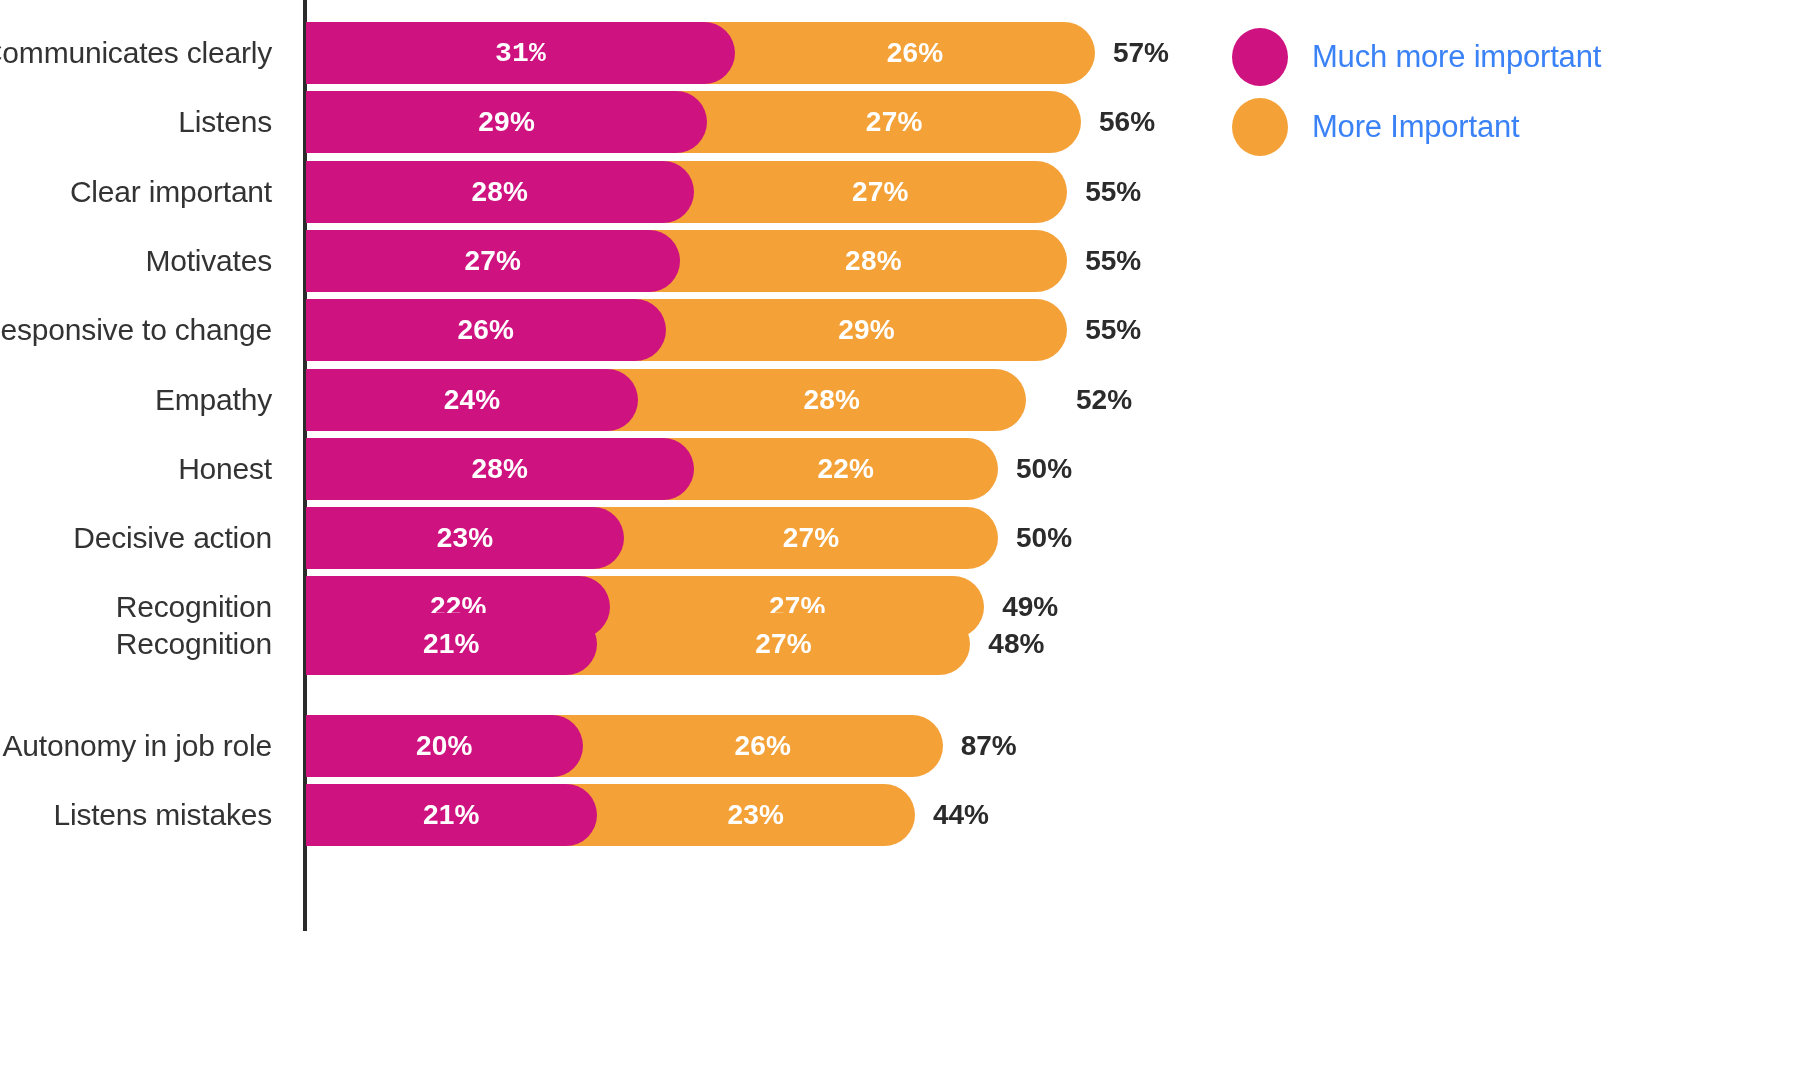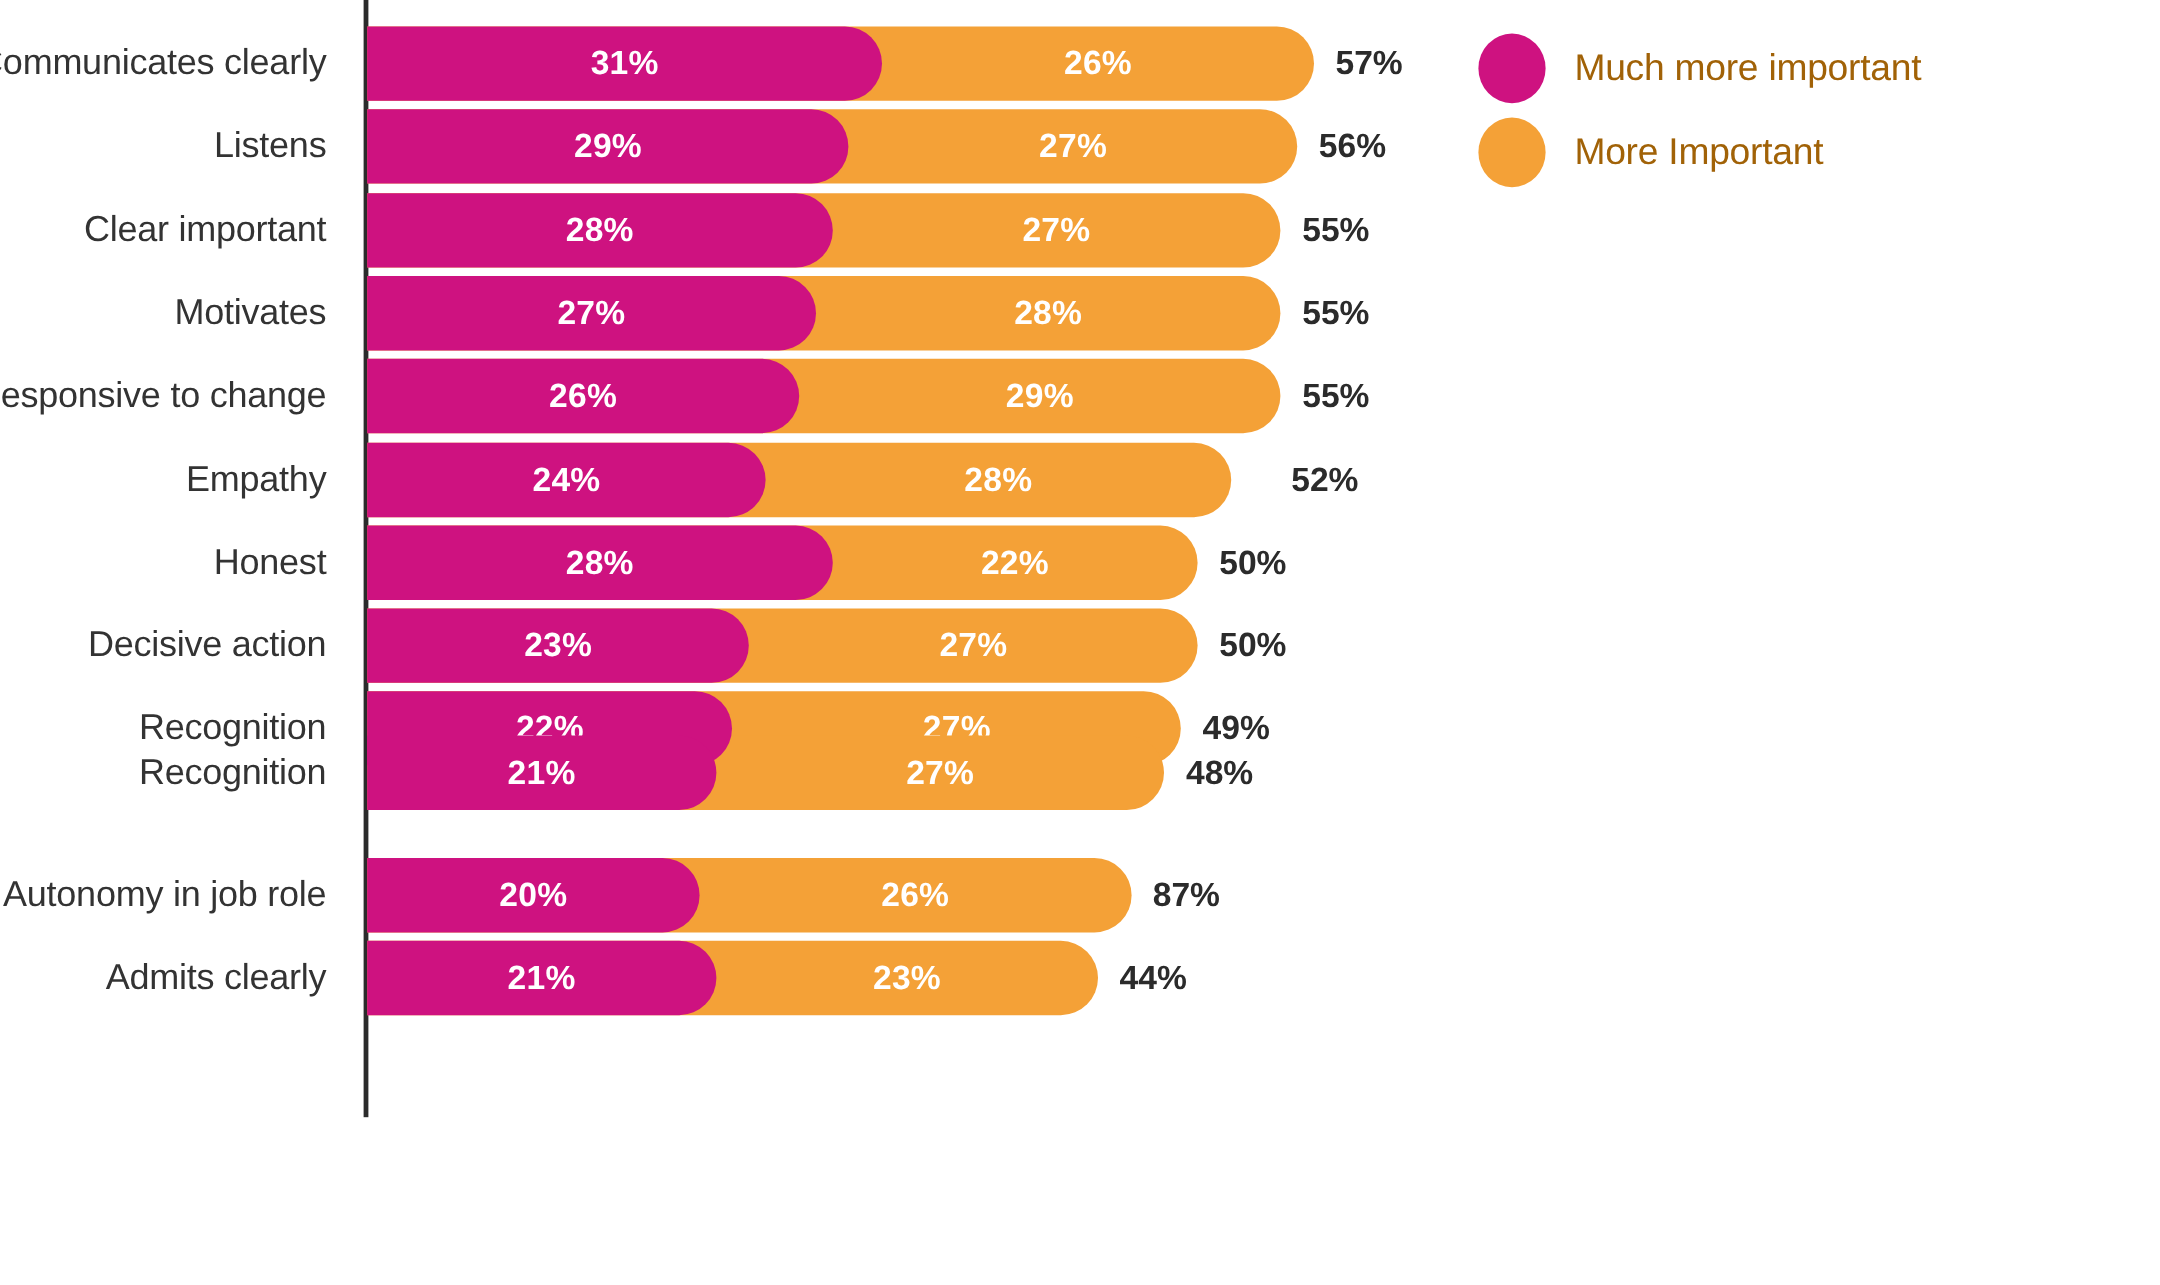--- a/index.html
+++ b/index.html
@@ -125,40 +125,40 @@
   }
   .legend-dot {
     width: 56px;
     height: 58px;
     border-radius: 50%;
     flex: 0 0 auto;
   }
   .legend-label {
     margin-left: 24px;
     font-size: 31px;
-    color: #a16207;
+    color: #3b82f6;
     white-space: nowrap;
     letter-spacing: -0.2px;
   }
 </style>
 </head>
 <body>
 
 <div id="stage">
 
   <div id="plot">
     <div id="axis-line"></div>
     <div id="rows">
         <div class="row" style="top: 22px;">
           <div class="row-label">Communicates clearly</div>
           <div class="bar-wrap" style="width: 788.88px;">
             <div class="seg seg-b" style="left: 0px; width: 788.88px;">
               <span style="position: absolute; left: 608.96px; transform: translateX(-50%);">26%</span>
             </div>
-            <div class="seg seg-a" style="width: 429.04px;">
+            <div class="seg seg-a" style="width: 429.04px; font-family: Liberation Mono, monospace;">
               <span>31%</span>
             </div>
           </div>
           <div class="total" style="left: 1112.88px;">57%</div>
         </div>
         <div class="row" style="top: 91.3px;">
           <div class="row-label">Listens</div>
           <div class="bar-wrap" style="width: 775.04px;">
             <div class="seg seg-b" style="left: 0px; width: 775.04px;">
               <span style="position: absolute; left: 588.2px; transform: translateX(-50%);">27%</span>
@@ -271,21 +271,21 @@
             <div class="seg seg-b" style="left: 0px; width: 636.64px;">
               <span style="position: absolute; left: 456.72px; transform: translateX(-50%);">26%</span>
             </div>
             <div class="seg seg-a" style="width: 276.8px;">
               <span>20%</span>
             </div>
           </div>
           <div class="total" style="left: 960.64px;">87%</div>
         </div>
         <div class="row" style="top: 784.3px;">
-          <div class="row-label">Admits clearly</div>
+          <div class="row-label">Listens mistakes</div>
           <div class="bar-wrap" style="width: 608.96px;">
             <div class="seg seg-b" style="left: 0px; width: 608.96px;">
               <span style="position: absolute; left: 449.8px; transform: translateX(-50%);">23%</span>
             </div>
             <div class="seg seg-a" style="width: 290.64px;">
               <span>21%</span>
             </div>
           </div>
           <div class="total" style="left: 932.96px;">44%</div>
         </div>

